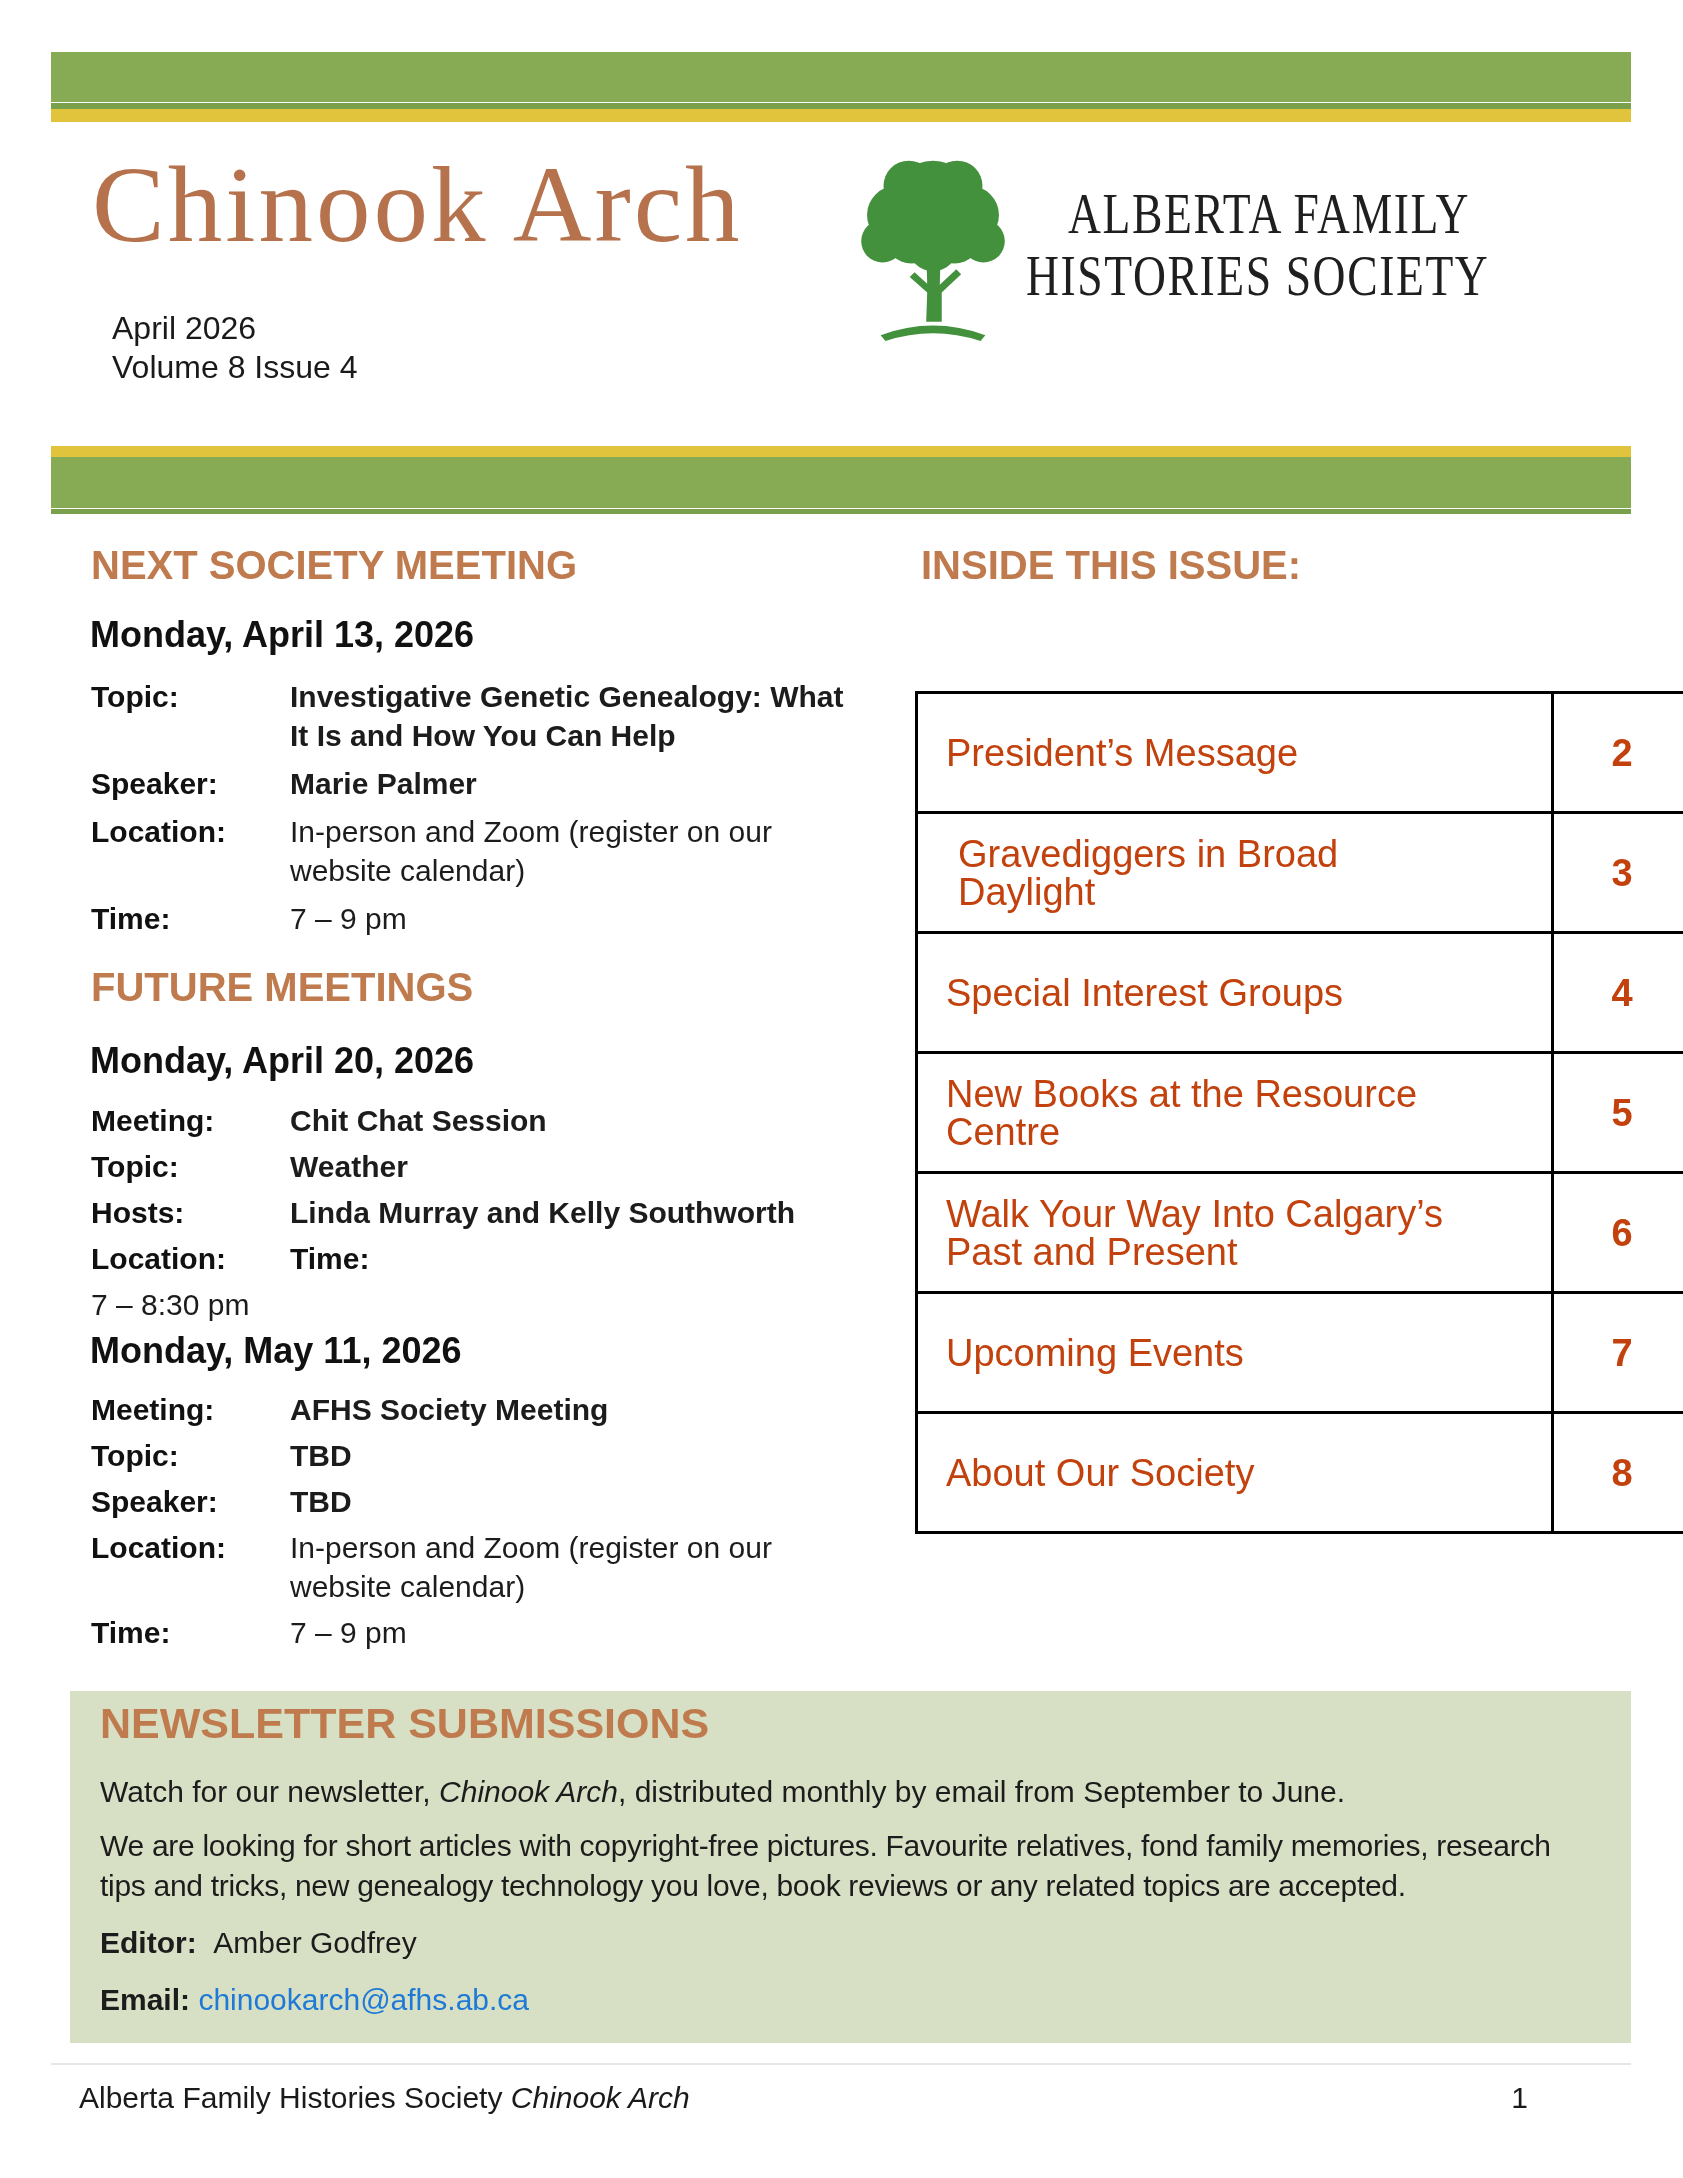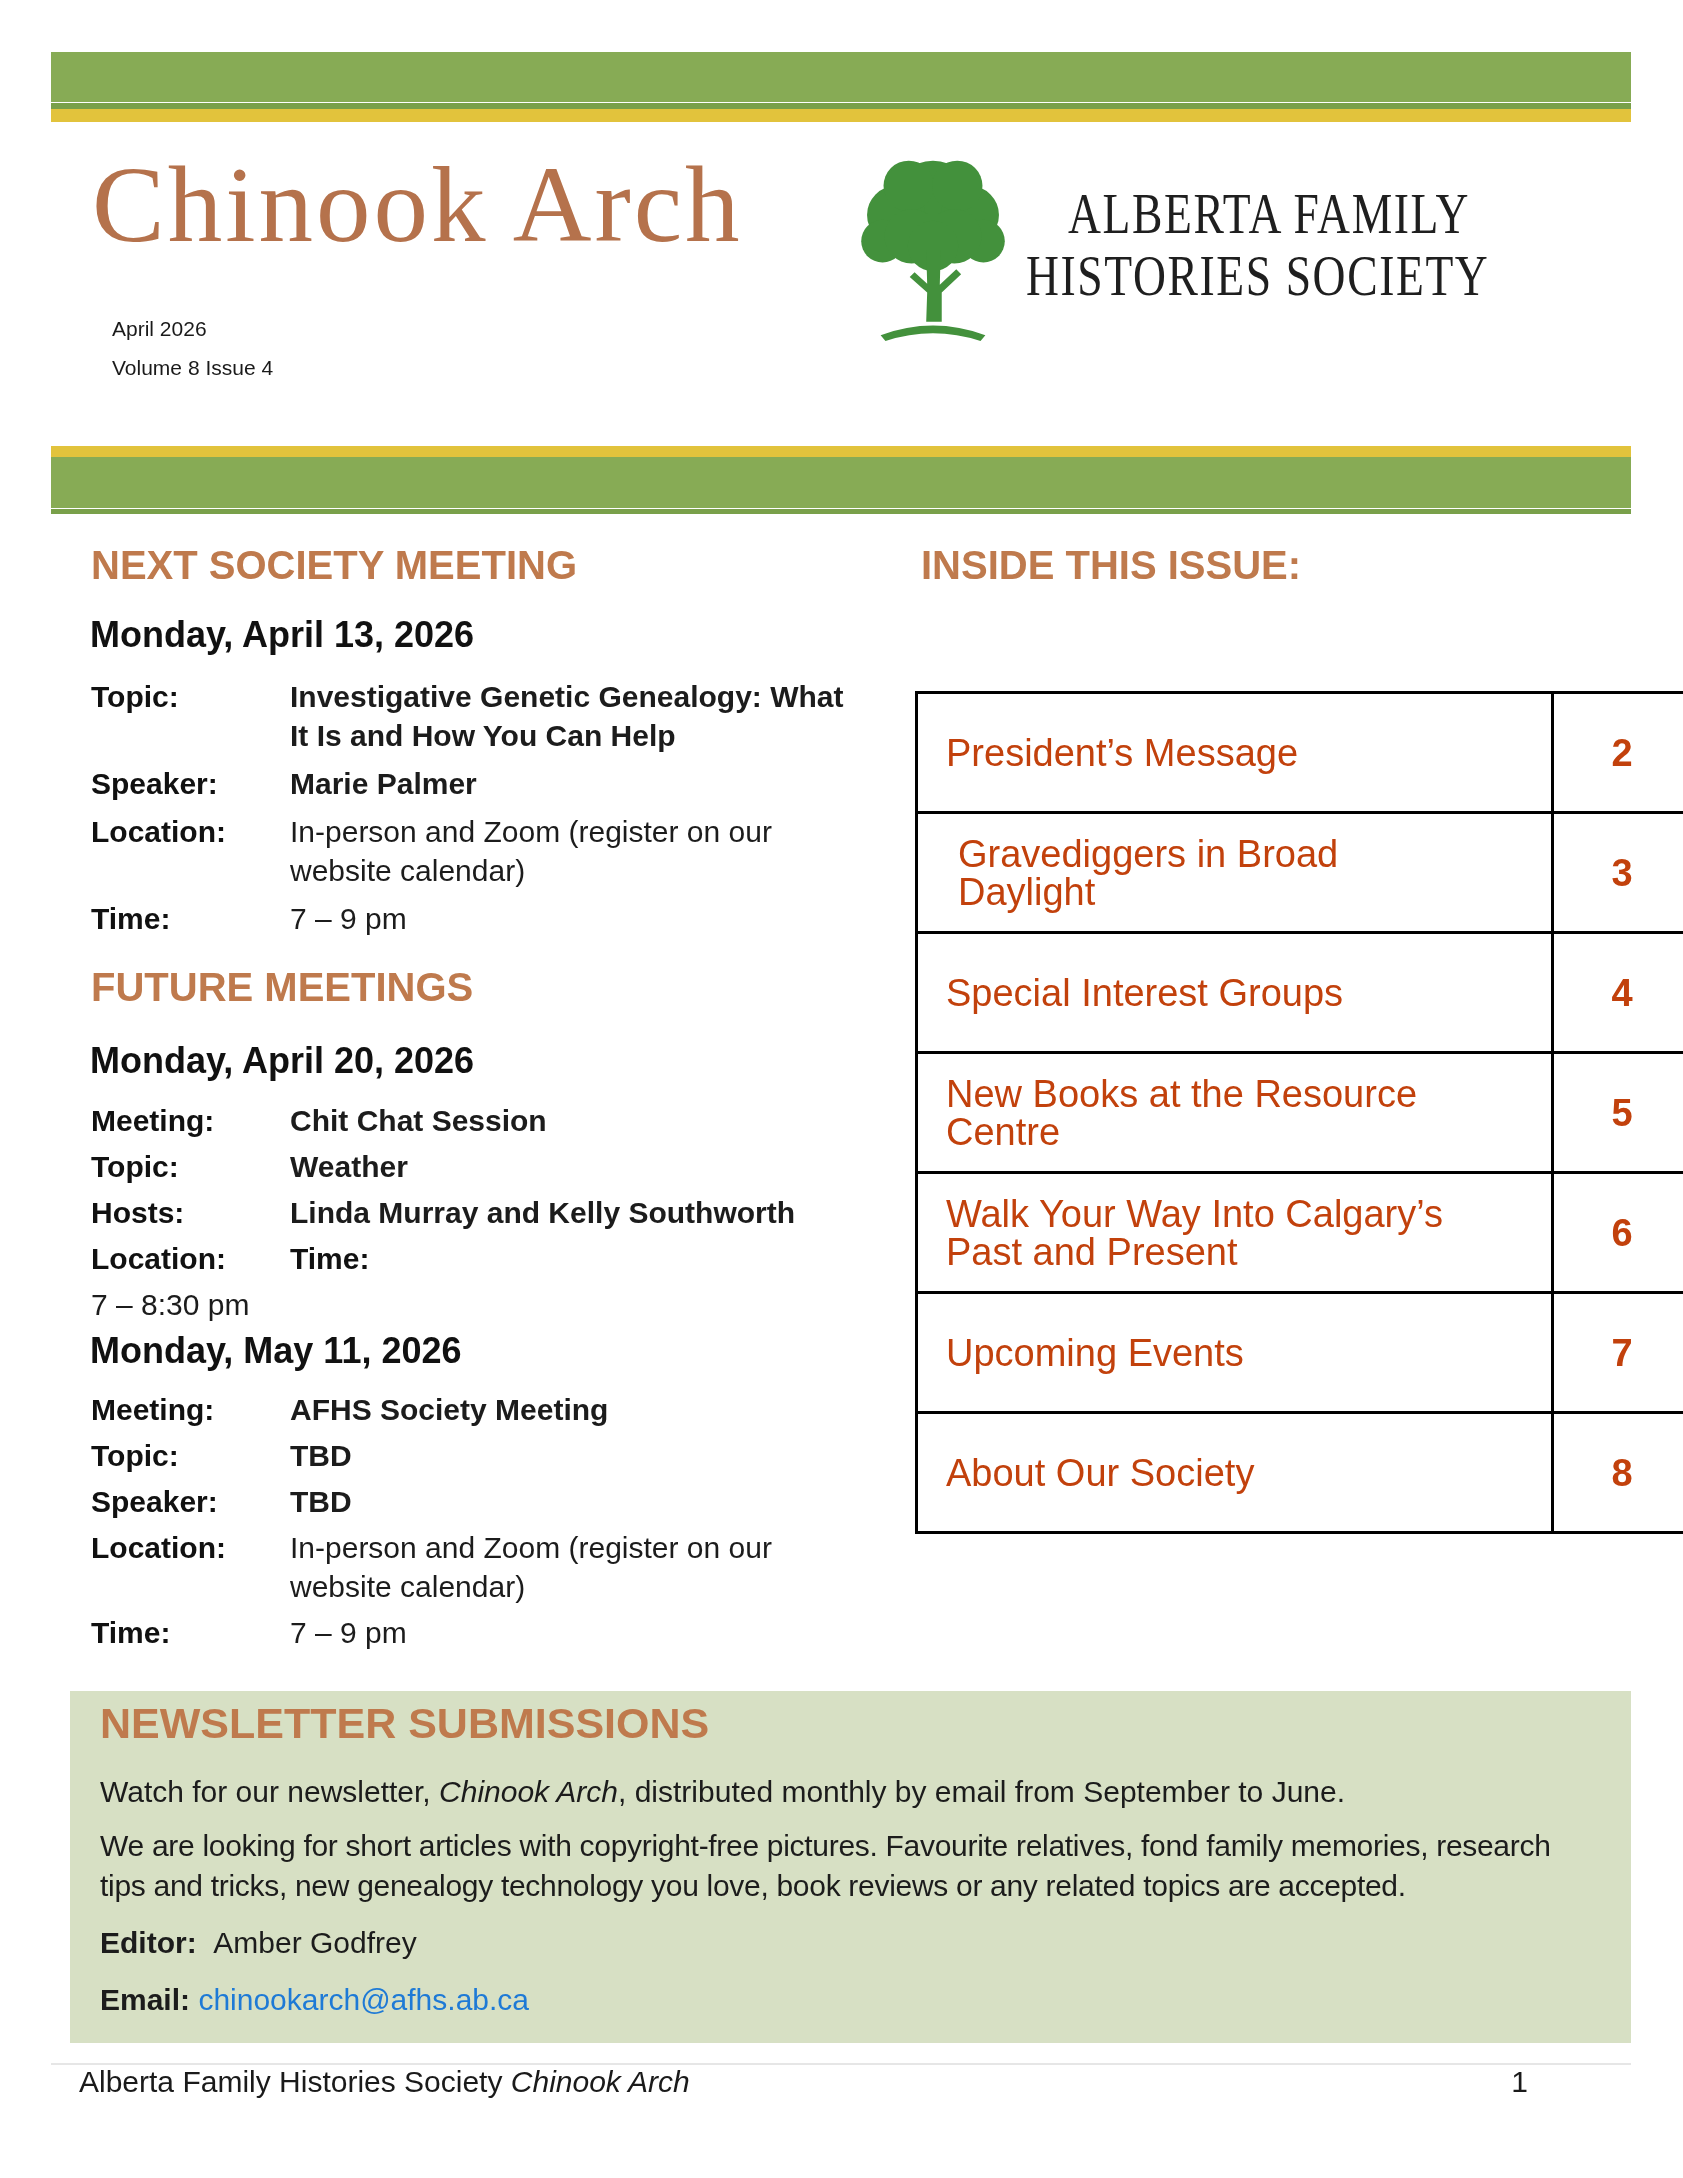--- a/index.html
+++ b/index.html
@@ -12,21 +12,21 @@
   
   .band{position:absolute;left:51px;width:1580px;}
   .b-green{background:#87ab55;}
   .b-green-dark{background:#79a04a;}
   .b-yellow{background:#e2c33c;}
   
   .title{
     font-family:"Liberation Serif",serif;font-size:109px;line-height:1;
     color:#b5724c;letter-spacing:3px;white-space:nowrap;
   }
-  .issue-line{font-size:21px;line-height:39px;color:#1a1a1a;}
+  .issue-line{font-size:32px;line-height:39px;color:#1a1a1a;}
   .logo-text{
     font-family:"Liberation Serif",serif;color:#1f1f1f;font-size:57px;line-height:1;
     letter-spacing:2px;transform:scaleX(0.80);transform-origin:left top;white-space:nowrap;
   }
   .logo-tagline{
     font-family:"Liberation Sans",sans-serif;font-style:italic;color:#979797;
     font-size:26px;white-space:nowrap;
   }
   
   .h-orange{
@@ -60,21 +60,21 @@
   .news .p1{margin-top:24px;}
   .news .p2{margin-top:14px;letter-spacing:-0.3px;}
   .news .meta{margin-top:17px;}
   .bold{font-weight:bold;}
   .ital{font-style:italic;}
   a.email{color:#1e7ad6;text-decoration:none;}
   
   .footer{
     position:absolute;left:51px;width:1580px;top:2063px;
     border-top:2px solid #e6e6e6;display:flex;align-items:flex-start;
-    box-sizing:border-box;
+    padding-top:16px;box-sizing:border-box;
   }
   .footer .ftext{font-size:30px;margin-left:28px;}
   .footer .fpage{font-size:30px;margin-left:auto;margin-right:103px;}
 </style>
 </head>
 <body>
 
 <div class="page">
 
   <div class="band b-green" style="top:52px;height:50px;"></div>

